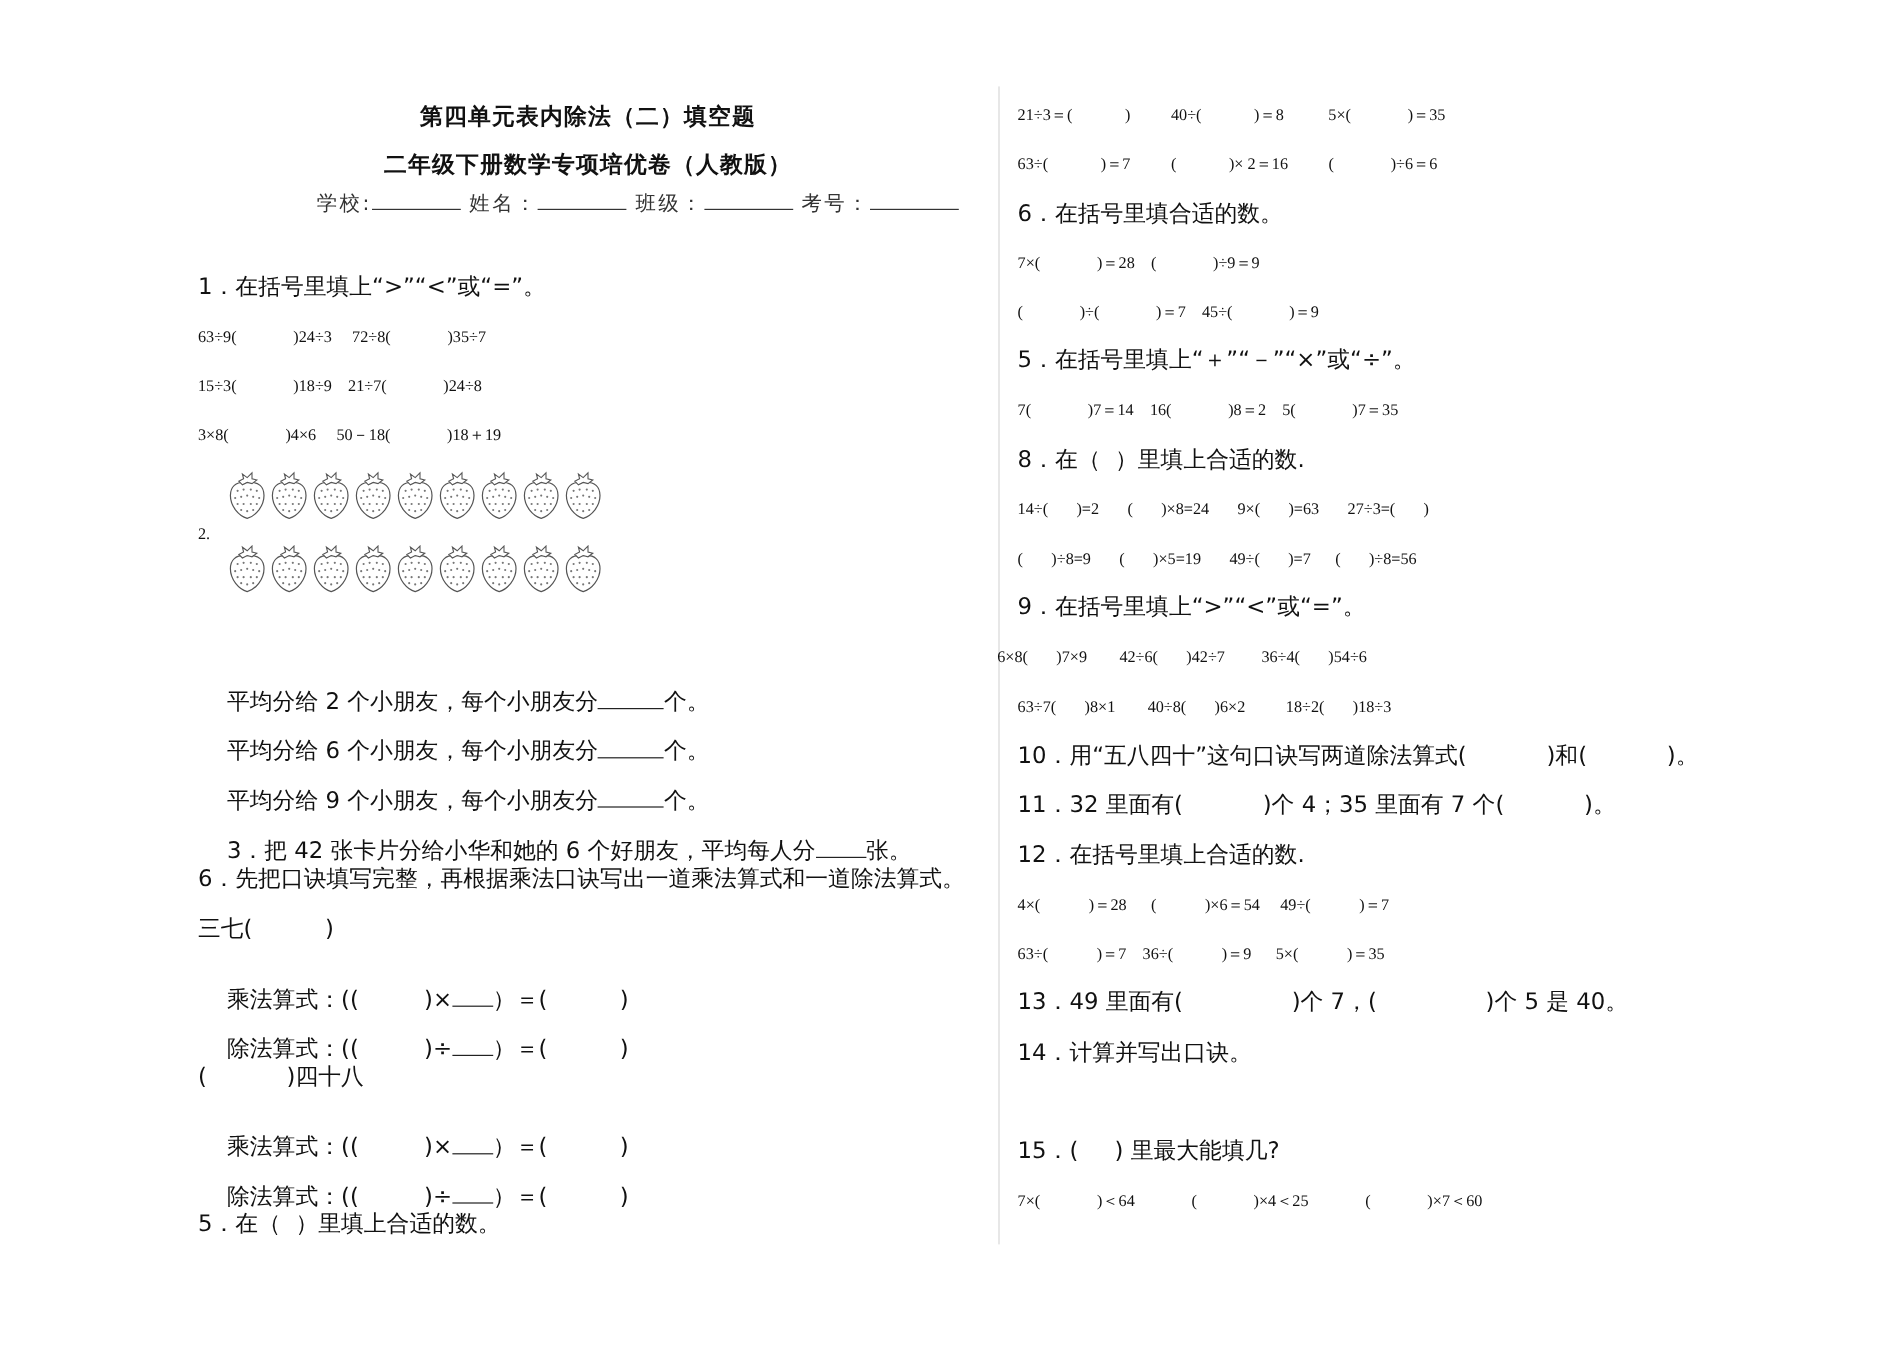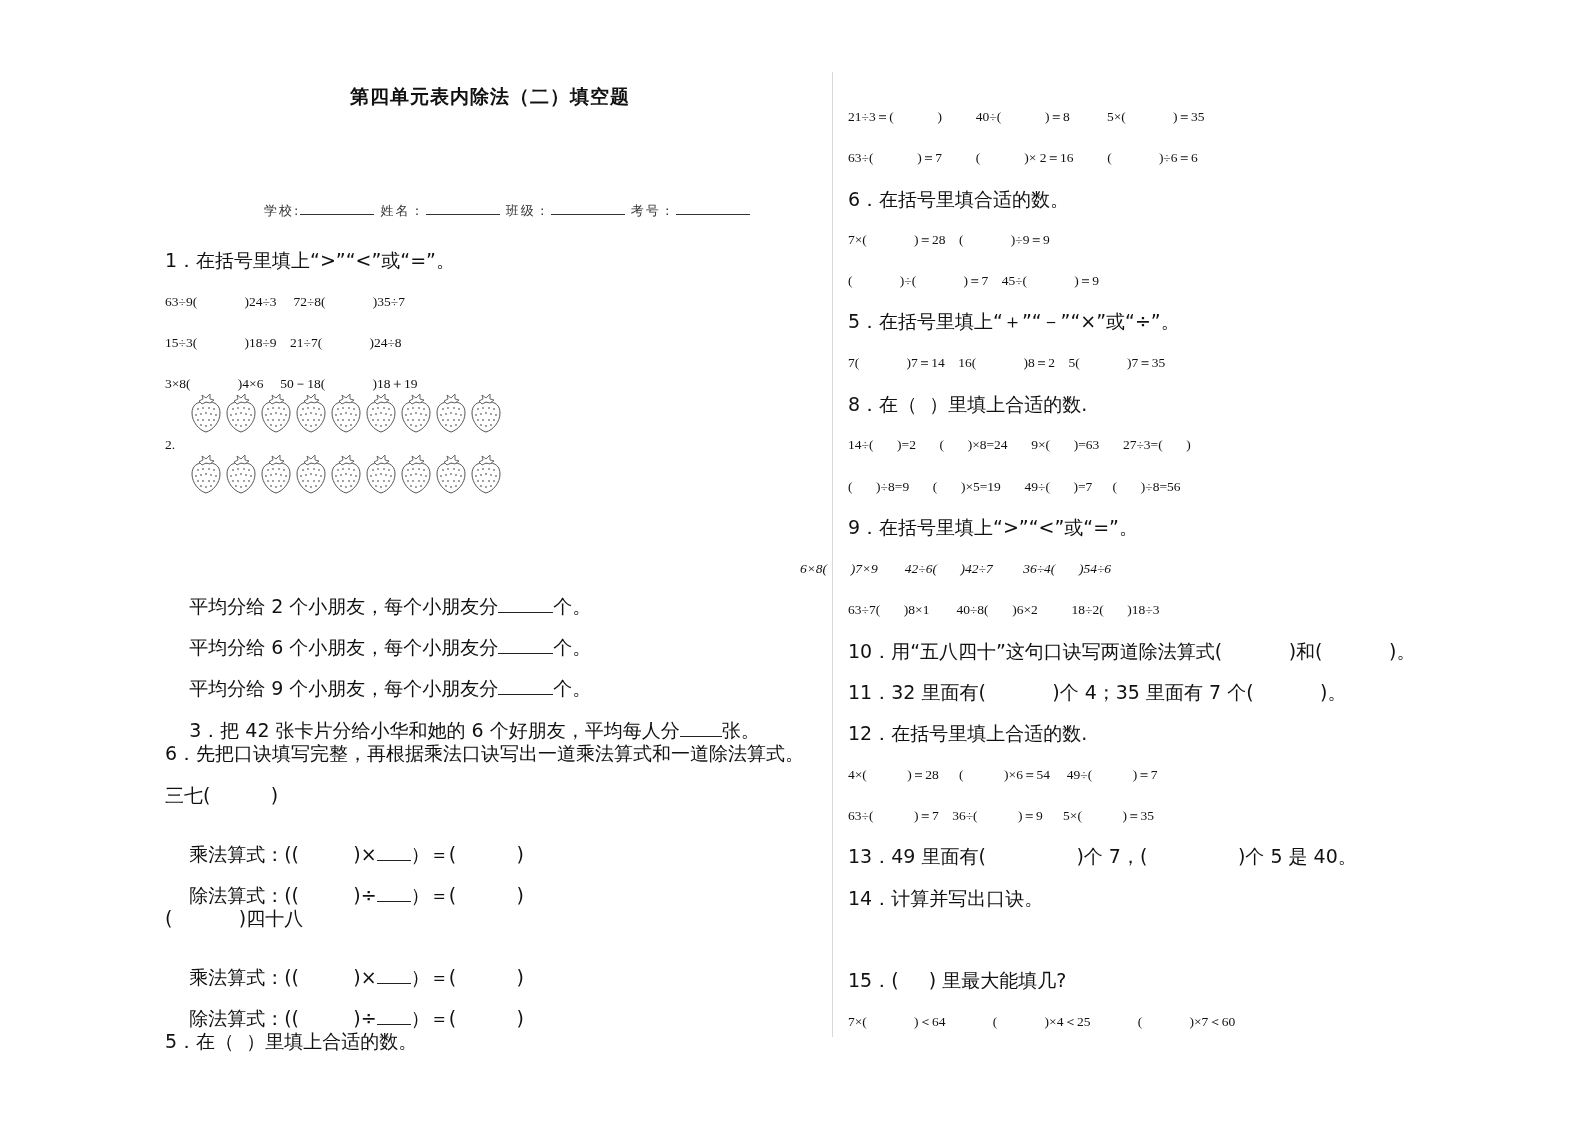--- a/index.html
+++ b/index.html
@@ -4,39 +4,40 @@
 <style>
   html, body { margin: 0; padding: 0; background: #ffffff; }
   body { width: 1587px; height: 1122px; position: relative; overflow: hidden;
          font-family: "Liberation Serif", "DejaVu Serif", serif; color: #111; }
   .page { position: absolute; left: 0; top: 0; width: 1587px; height: 871px; }
   .title { position: absolute; left: 0; width: 980px; text-align: center;
            font-family: "DejaVu Sans", "Liberation Sans", sans-serif; font-weight: bold;
            font-size: 19px; letter-spacing: 1px; }
   .title1 { top: 84px; }
   .title2 { top: 124px; }
-  .info { position: absolute; top: 158px; left: 264px; font-size: 13px; color: #333;
-          font-family: "DejaVu Sans", sans-serif; white-space: nowrap; margin-top: 44px; }
+  .info { position: absolute; top: 158px; left: 264px; font-size: 17px; color: #333;
+          font-family: "DejaVu Sans", sans-serif; white-space: nowrap; }
   .info .lbl { letter-spacing: 2px; }
   .info .blank { display: inline-block; width: 74px; border-bottom: 1px solid #333;
                  height: 12px; vertical-align: baseline; margin: 0 2px 0 0; }
-  .line { position: absolute; font-size: 13.5px; white-space: pre; line-height: 18px; margin-top: 21px; }
+  .line { position: absolute; font-size: 13.5px; white-space: pre; line-height: 18px; }
   .cn { font-family: "DejaVu Sans", sans-serif; font-size: 19px; }
   .divider { position: absolute; left: 832px; top: 72px; width: 1px; height: 965px; background: #d8d8d8; }
   .straw-row { position: absolute; left: 190px; display: flex; gap: 3px; }
   .straw { width: 32px; height: 42px; }
   .qnum2 { position: absolute; left: 165px; top: 437px; font-size: 13.5px; }
   .ul { display: inline-block; border-bottom: 1px solid #222; height: 13px; vertical-align: baseline; }
 </style>
 </head>
 <body>
 
 <div class="page">
 
   <div class="title title1">第四单元表内除法（二）填空题</div>
+  <div class="title title2">二年级下册数学专项培优卷（人教版）</div>
 
   <div class="info">
     <span class="lbl">学校:</span><span class="blank"></span>
     <span class="lbl">姓名：</span><span class="blank"></span>
     <span class="lbl">班级：</span><span class="blank"></span>
     <span class="lbl">考号：</span><span class="blank"></span>
   </div>
 
   <div class="line cn" style="left:165px; top:230px;">1．在括号里填上“&gt;”“&lt;”或“=”。</div>
   <div class="line" style="left:165px; top:272px;">63÷9(              )24÷3     72÷8(              )35÷7</div>
@@ -502,21 +503,21 @@
   <div class="line" style="left:848px; top:251px;">(              )÷(              )＝7    45÷(              )＝9</div>
 
   <div class="line cn" style="left:848px; top:291px;">5．在括号里填上“＋”“－”“×”或“÷”。</div>
   <div class="line" style="left:848px; top:333px;">7(              )7＝14    16(              )8＝2    5(              )7＝35</div>
 
   <div class="line cn" style="left:848px; top:374px;">8．在（  ）里填上合适的数.</div>
   <div class="line" style="left:848px; top:415px;">14÷(       )=2       (       )×8=24       9×(       )=63       27÷3=(       )</div>
   <div class="line" style="left:848px; top:457px;">(       )÷8=9       (       )×5=19       49÷(       )=7      (       )÷8=56</div>
 
   <div class="line cn" style="left:848px; top:497px;">9．在括号里填上“&gt;”“&lt;”或“=”。</div>
-  <div class="line" style="left:800px; top:539px;font-style:italic;">6×8(       )7×9        42÷6(       )42÷7         36÷4(       )54÷6</div>
+  <div class="line" style="left:831px; top:539px;">6×8(       )7×9        42÷6(       )42÷7         36÷4(       )54÷6</div>
   <div class="line" style="left:848px; top:580px;">63÷7(       )8×1        40÷8(       )6×2          18÷2(       )18÷3</div>
 
   <div class="line cn" style="left:848px; top:621px;">10．用“五八四十”这句口诀写两道除法算式(           )和(           )。</div>
   <div class="line cn" style="left:848px; top:662px;">11．32 里面有(           )个 4；35 里面有 7 个(           )。</div>
 
   <div class="line cn" style="left:848px; top:703px;">12．在括号里填上合适的数.</div>
   <div class="line" style="left:848px; top:745px;">4×(            )＝28      (            )×6＝54     49÷(            )＝7</div>
   <div class="line" style="left:848px; top:786px;">63÷(            )＝7    36÷(            )＝9      5×(            )＝35</div>
 
   <div class="line cn" style="left:848px; top:826px;">13．49 里面有(               )个 7，(               )个 5 是 40。</div>

